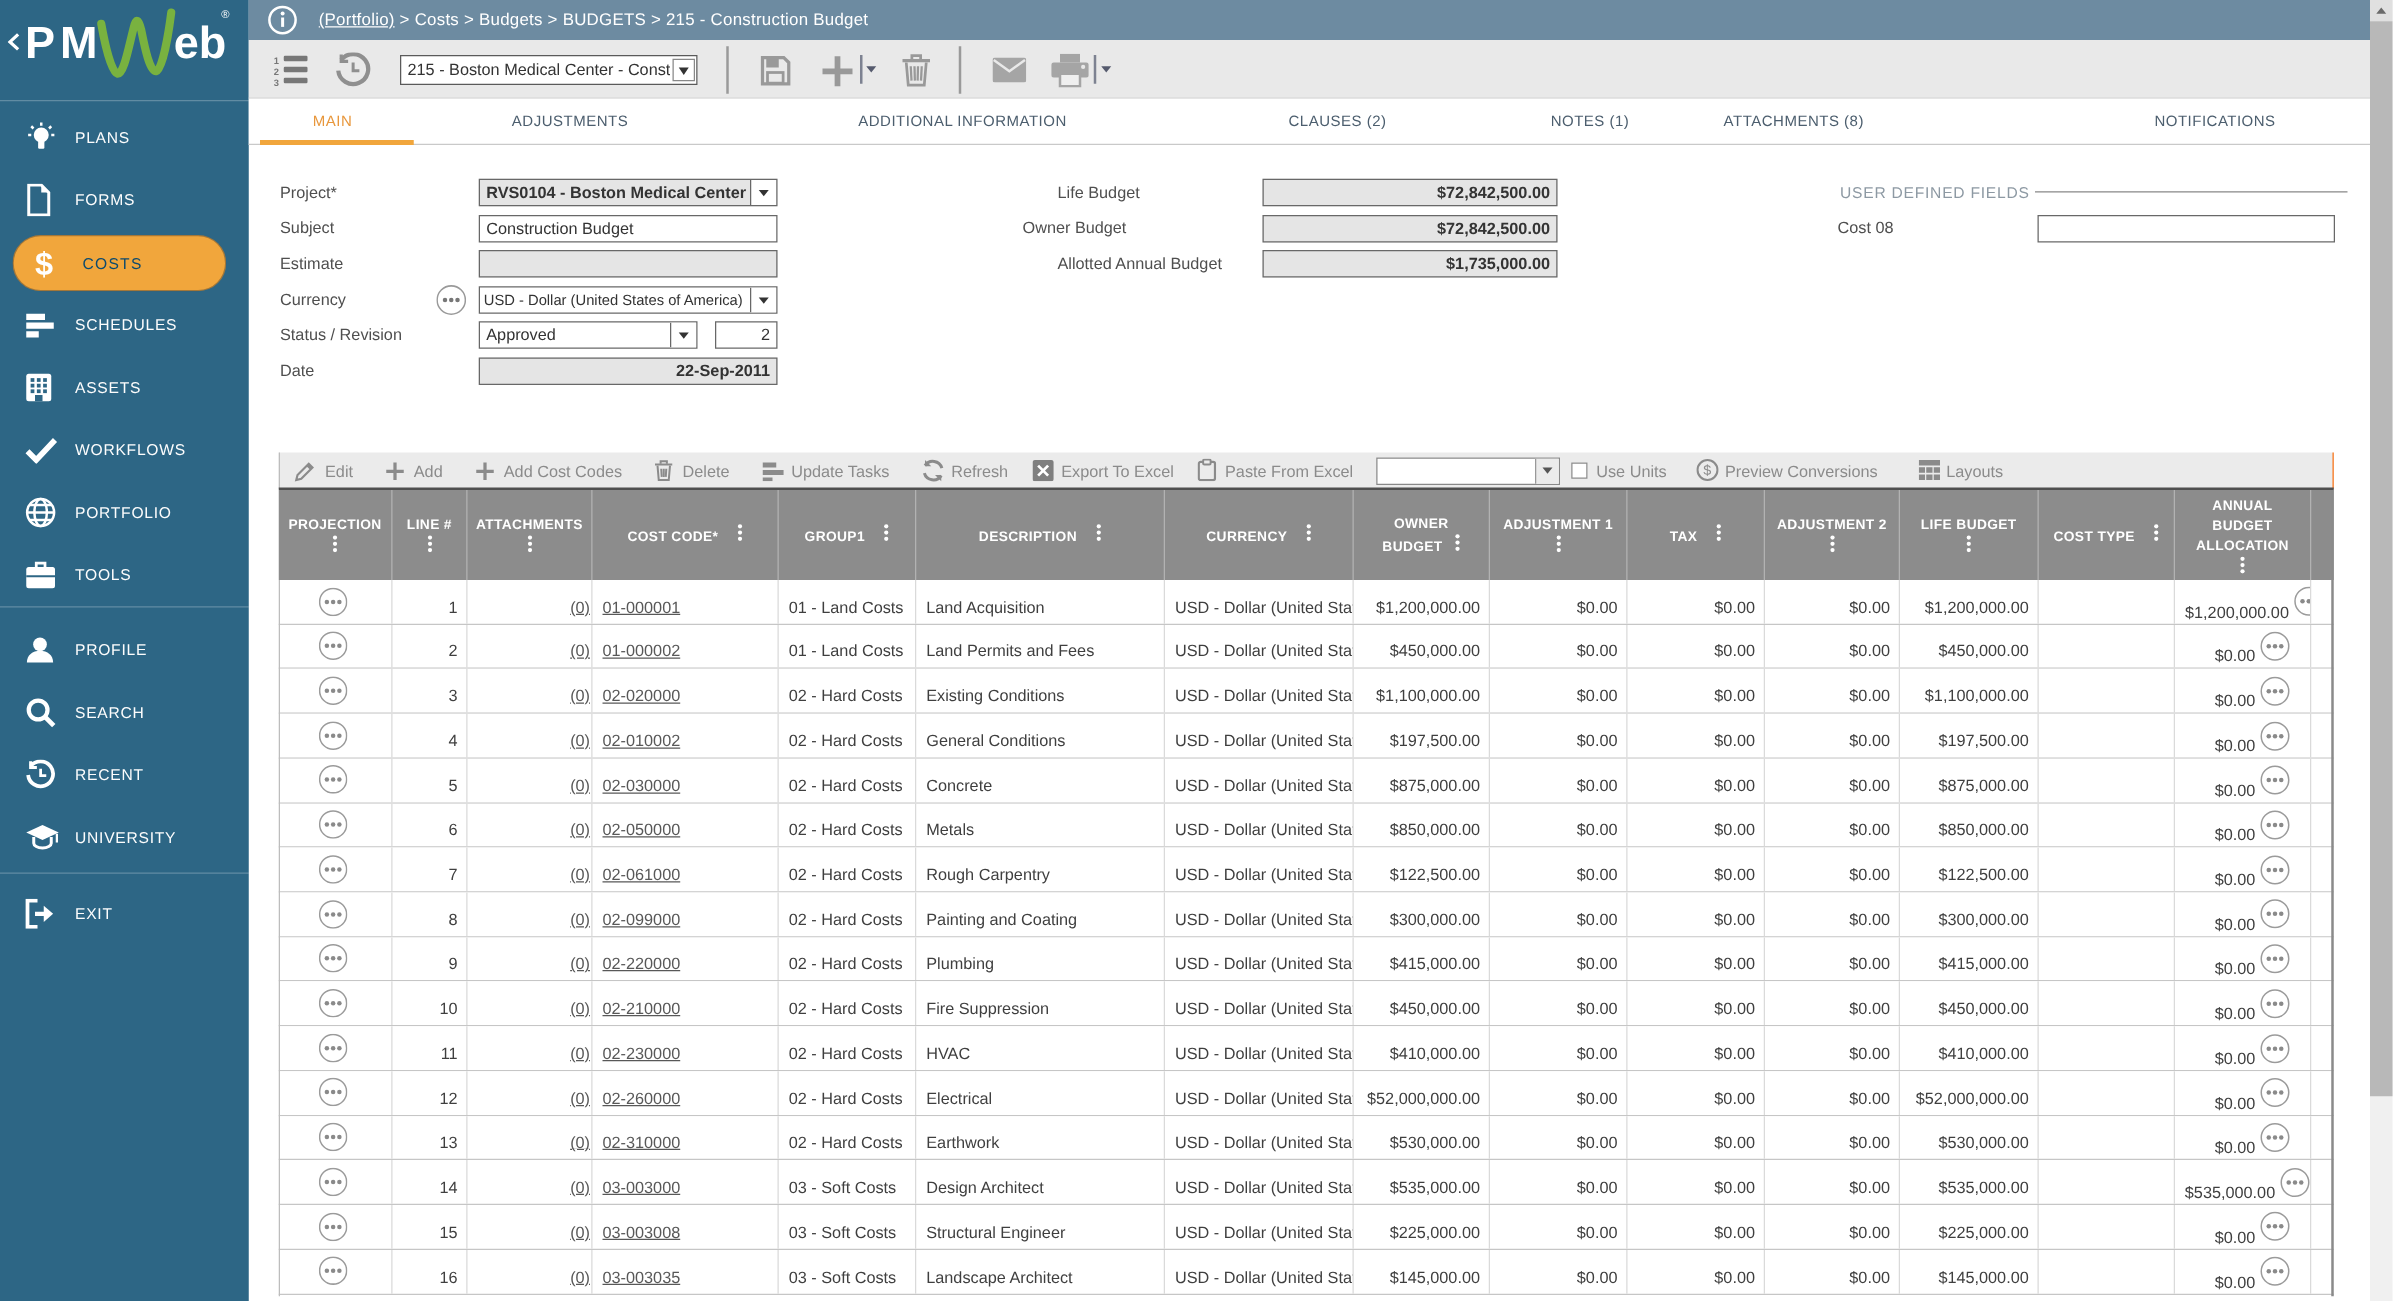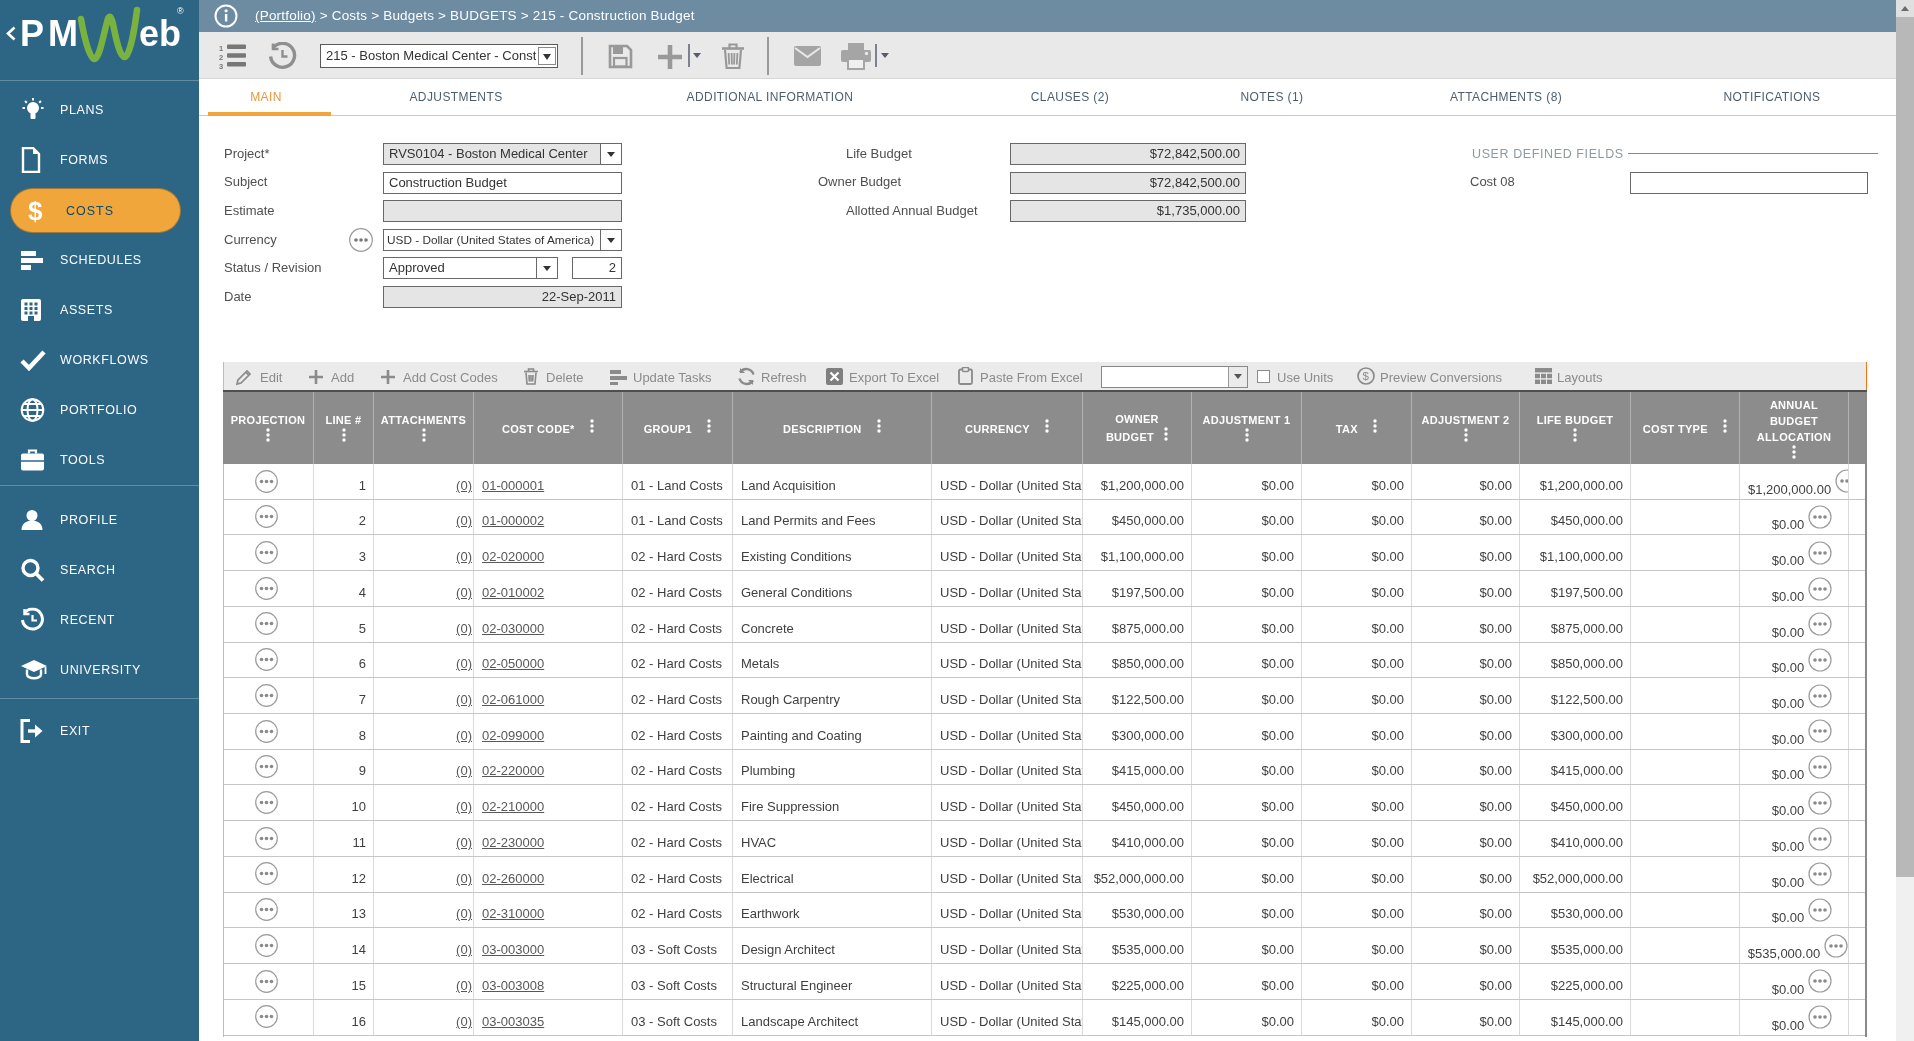--- a/index.html
+++ b/index.html
@@ -1,21 +1,21 @@
 <!DOCTYPE html>
 <html><head><meta charset="utf-8"><title>PMWeb</title><style>
 
 *{margin:0;padding:0;box-sizing:border-box;}
 html,body{width:1914px;height:1041px;overflow:hidden;background:#fff;
  font-family:"Liberation Sans",sans-serif;}
 .abs{position:absolute;}
 .lbl{position:absolute;font-size:13px;color:#4f4f4f;white-space:nowrap;}
 .inp{position:absolute;border:1px solid #686868;background:#fff;font-size:13px;color:#333;
  height:22px;line-height:20px;padding:0 5px;white-space:nowrap;overflow:hidden;}
-.gray{background:#e5e5e5;}
+.gray{background:#e5e5e5;font-weight:bold;}
 .selarrow{position:absolute;right:0;top:0;width:21px;height:20px;border-left:1px solid #686868;
  background:#fff;}
 .selarrow:after{content:"";position:absolute;left:6px;top:8px;border:4px solid transparent;
  border-top:5px solid #333;}
 .tab{position:absolute;top:11px;transform:translateX(-50%);font-size:12px;letter-spacing:.4px;
  color:#4c5e6e;white-space:nowrap;}
 .mi{position:absolute;left:0;width:199px;height:36px;color:#fff;}
 .mi .t{position:absolute;left:60px;top:50%;transform:translateY(-50%);font-size:12.5px;
  letter-spacing:.6px;color:#fdfdfd;}
 .mi svg{position:absolute;left:20px;top:50%;transform:translateY(-50%);}
@@ -233,21 +233,21 @@
     </svg>
 <div class="abs" style="left:676px;top:12px;width:1.5px;height:23px;background:#7d8291"></div>
 <div class="abs" style="left:682px;top:21px;border:4px solid transparent;border-top:5.5px solid #565b6e"></div>
 </div>
 <div class="abs" style="left:199px;top:79px;width:1697px;height:37px;background:#fff;border-bottom:1px solid #c9c9c9">
 <div class="tab" style="left:67px;color:#e8973c">MAIN</div>
 <div class="tab" style="left:257px">ADJUSTMENTS</div>
 <div class="tab" style="left:571px">ADDITIONAL INFORMATION</div>
 <div class="tab" style="left:871px">CLAUSES (2)</div>
 <div class="tab" style="left:1073px">NOTES (1)</div>
-<div class="tab" style="left:1307px">ATTACHMENTS (8)</div>
+<div class="tab" style="left:1236px">ATTACHMENTS (8)</div>
 <div class="tab" style="left:1573px">NOTIFICATIONS</div>
 <div class="abs" style="left:9px;top:33px;width:123px;height:4px;background:#f1a63c"></div>
 </div>
 <div class="lbl" style="left:224px;top:146px">Project*</div>
 <div class="lbl" style="left:224px;top:174px">Subject</div>
 <div class="lbl" style="left:224px;top:203px">Estimate</div>
 <div class="lbl" style="left:224px;top:232px">Currency</div>
 <div class="lbl" style="left:224px;top:260px">Status / Revision</div>
 <div class="lbl" style="left:224px;top:289px">Date</div>
 <div class="inp gray" style="left:383px;top:143px;width:239px">RVS0104 - Boston Medical Center<div class="selarrow"></div></div>

